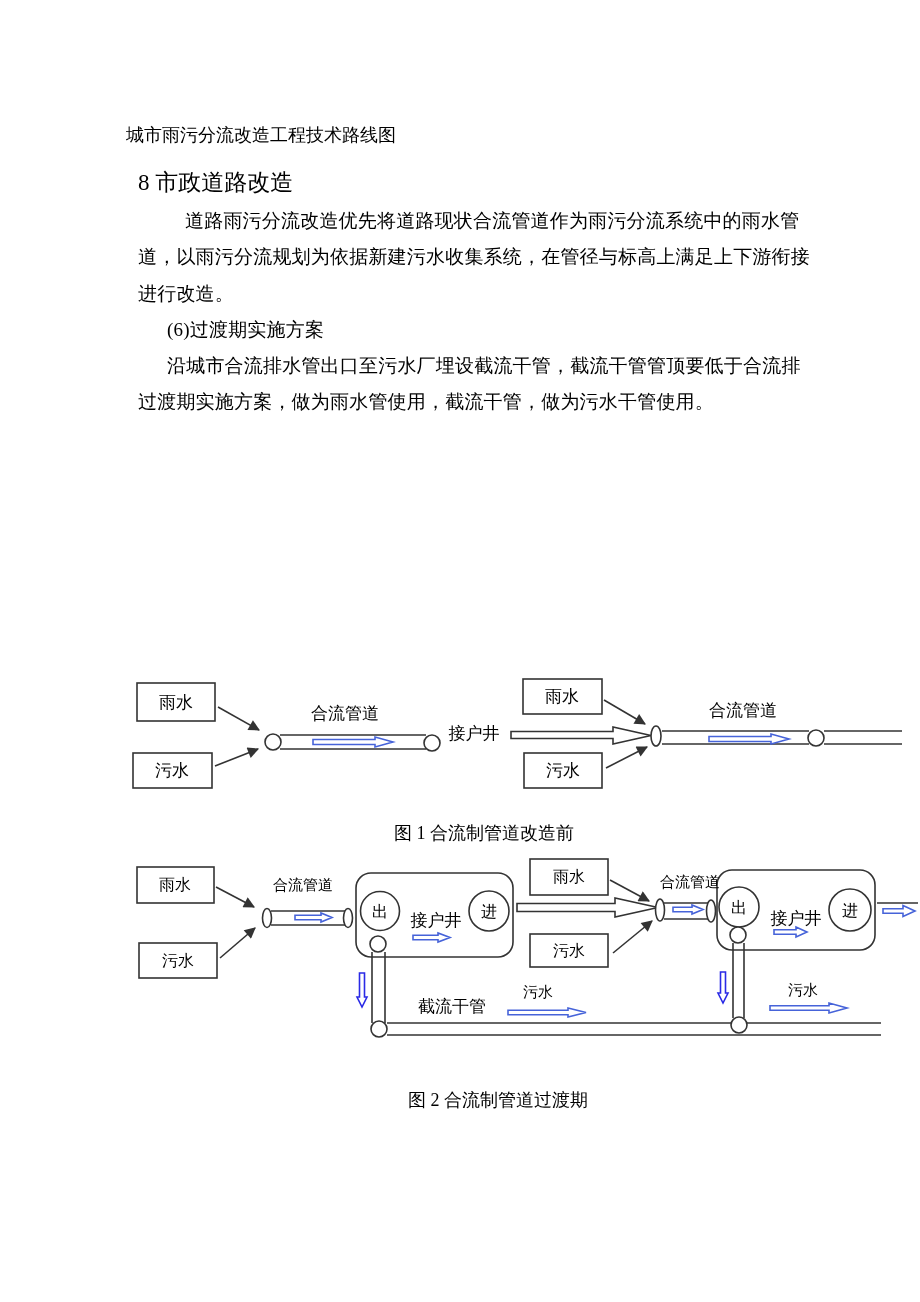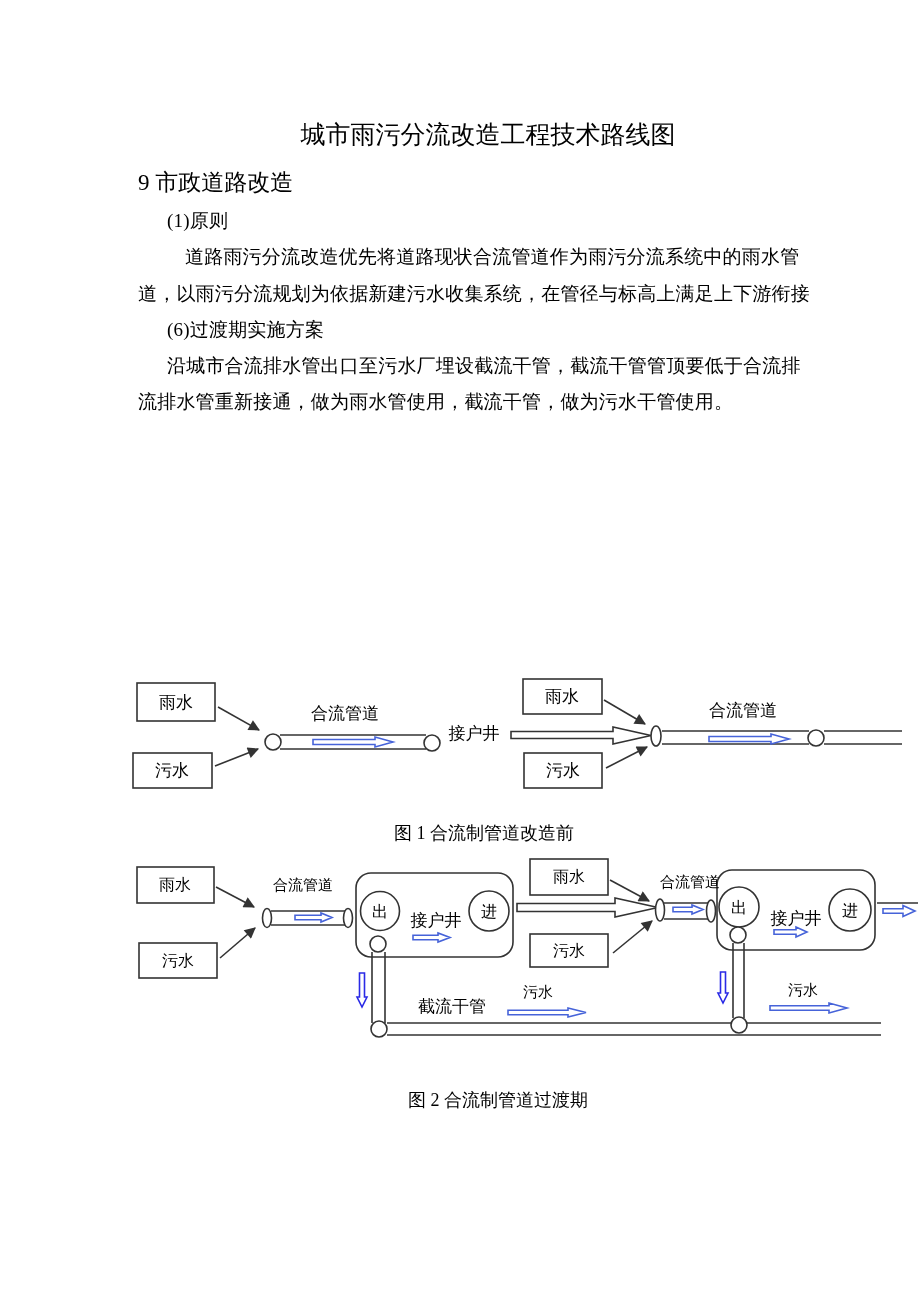--- a/index.html
+++ b/index.html
@@ -1,44 +1,44 @@
 <!DOCTYPE html>
 <html><head>
 <meta charset="utf-8">
 <style>
   html,body{margin:0;padding:0;background:#fff;}
   .page{position:relative;width:920px;height:1302px;background:#ffffff;overflow:hidden;
         font-family:"Liberation Serif","DejaVu Serif",serif;color:#000;}
-  .title{position:absolute;left:152px;top:120px;width:672px;text-align:center;
-         font-size:25px;line-height:30px;white-space:nowrap;}
+  .title{position:absolute;left:126px;top:120px;width:672px;
+         font-size:18px;line-height:30px;white-space:nowrap;}
   .heading{position:absolute;left:138px;top:168px;font-size:23px;line-height:30px;white-space:nowrap;}
   .bodytext{position:absolute;left:138px;top:203px;width:680px;font-size:19px;}
   .bl{height:36.3px;line-height:36.3px;white-space:nowrap;letter-spacing:0.2px;}
   .ind0{padding-left:0;}
   .ind1{padding-left:29px;}
   .ind2{padding-left:47px;}
   svg.fig{position:absolute;left:0;top:0;}
   svg text{font-family:"Liberation Serif","DejaVu Serif",serif;fill:#000;stroke:none;}
   .dlabel{text-anchor:middle;dominant-baseline:central;}
 </style>
 </head>
 <body>
 
 <div class="page">
 
   <div class="title">城市雨污分流改造工程技术路线图</div>
-  <div class="heading">9 市政道路改造</div>
+  <div class="heading">8 市政道路改造</div>
 
   <div class="bodytext">
-    <div class="bl ind1">(1)原则</div>
     <div class="bl ind2">道路雨污分流改造优先将道路现状合流管道作为雨污分流系统中的雨水管</div>
     <div class="bl ind0">道，以雨污分流规划为依据新建污水收集系统，在管径与标高上满足上下游衔接</div>
+    <div class="bl ind0">进行改造。</div>
     <div class="bl ind1">(6)过渡期实施方案</div>
     <div class="bl ind1">沿城市合流排水管出口至污水厂埋设截流干管，截流干管管顶要低于合流排</div>
-    <div class="bl ind0">流排水管重新接通，做为雨水管使用，截流干管，做为污水干管使用。</div>
+    <div class="bl ind0">过渡期实施方案，做为雨水管使用，截流干管，做为污水干管使用。</div>
   </div>
 
   <svg class="fig" width="920" height="1302" viewBox="0 0 920 1302">
     <defs>
       <marker id="ah" viewBox="0 0 10 10" refX="9" refY="5" markerWidth="9" markerHeight="7" orient="auto">
         <path d="M0,0 L10,5 L0,10 z" fill="#333"></path>
       </marker>
     </defs>
 
     <g stroke="#333" stroke-width="1.6" fill="none" font-size="17">

